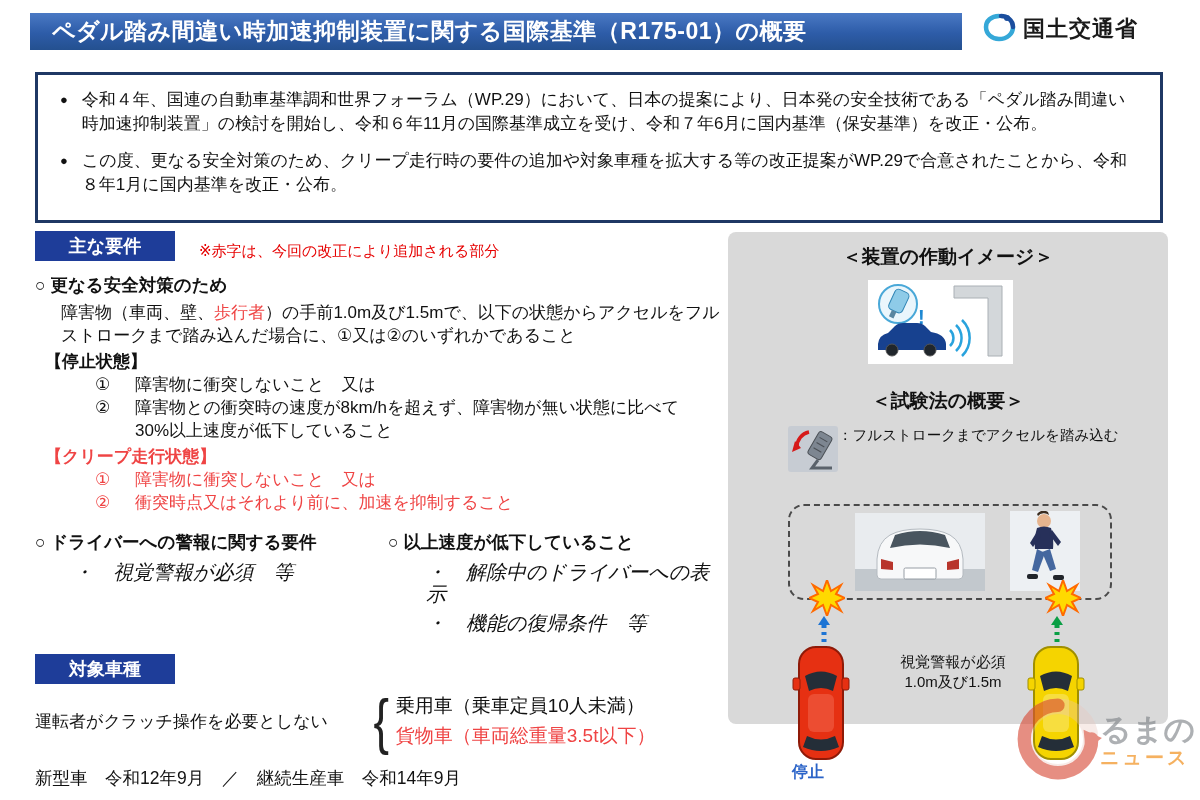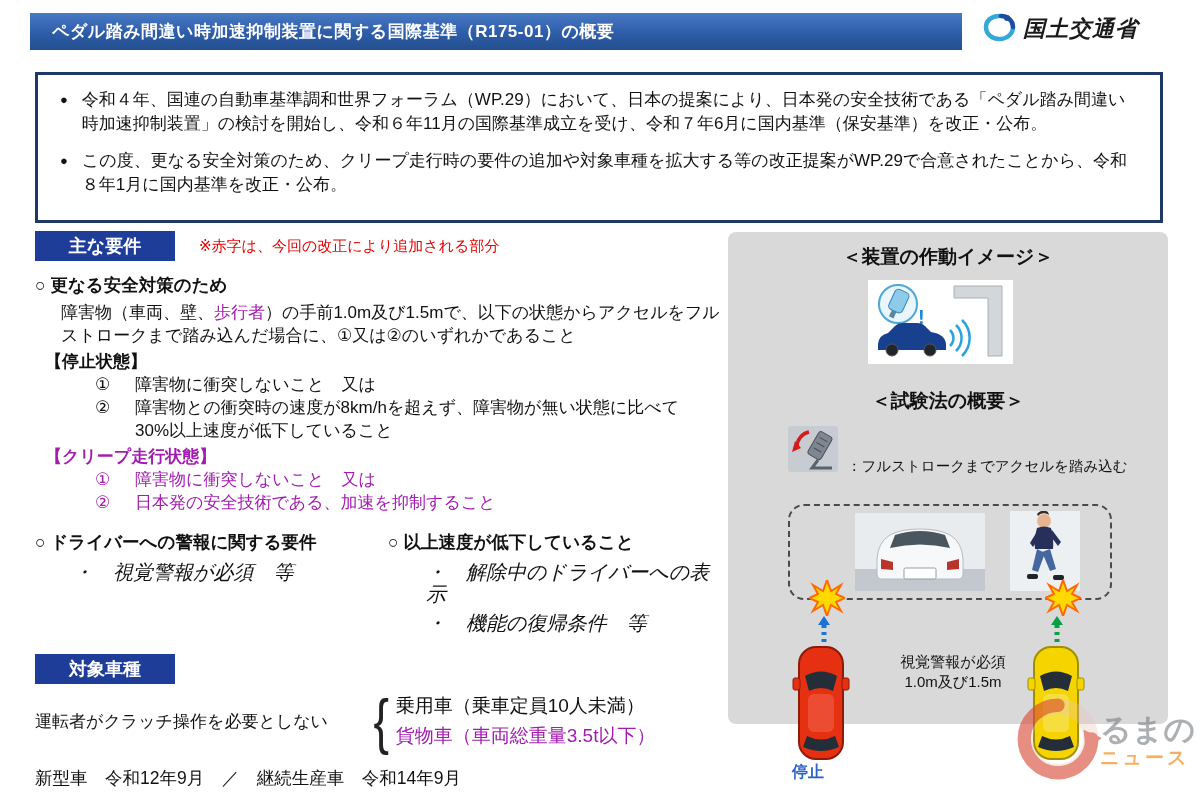--- a/index.html
+++ b/index.html
@@ -3,63 +3,63 @@
 <meta charset="utf-8">
 <style>
   html,body{margin:0;padding:0;}
   body{width:1200px;height:800px;position:relative;background:#fff;overflow:hidden;
        font-family:"Liberation Sans","DejaVu Sans",sans-serif;color:#111;}
 
   
   .title-bar{position:absolute;left:30px;top:13px;width:932px;height:37px;
     background:linear-gradient(180deg,#4a79c4 0%,#2d5ca8 55%,#24508f 100%);
     display:flex;align-items:center;padding-left:22px;box-sizing:border-box;}
-  .title-text{color:#fff;font-weight:bold;font-size:17px;letter-spacing:.5px;white-space:nowrap;}
-  .agency{position:absolute;left:982px;top:12px;display:flex;align-items:center;gap:7px;font-style:italic;}
+  .title-text{color:#fff;font-weight:bold;font-size:23px;letter-spacing:.5px;white-space:nowrap;}
+  .agency{position:absolute;left:982px;top:12px;display:flex;align-items:center;gap:7px;}
   .agency-name{font-size:22px;font-weight:bold;color:#1a1a1a;letter-spacing:1px;}
 
   
   .summary-box{position:absolute;left:35px;top:72px;width:1128px;height:151px;border:3px solid #1f3864;
     box-sizing:border-box;padding:13px 20px 0 22px;}
   .bullet-row{display:flex;margin-bottom:13px;}
   .bullet{font-size:13px;line-height:24px;margin-right:14px;flex:none;}
   .bullet-text{font-size:17px;line-height:24px;}
 
   
   .left-col{position:absolute;left:35px;top:231px;width:698px;}
-  .label-row{display:flex;align-items:center;}
+  .label-row{display:flex;align-items:flex-end;}
   .blue-label{display:inline-block;background:#1e3d99;color:#fff;font-weight:bold;font-size:18px;
     text-align:center;padding:3px 0;width:140px;box-sizing:border-box;}
   .red-note{color:#e60000;font-size:15px;margin-left:24px;}
   .h-bold{font-weight:bold;font-size:17.5px;margin-top:12px;}
   .para{margin:4px 0 0 26px;width:666px;font-size:17px;line-height:23px;}
   .sub-label{margin:3px 0 0 10px;font-size:17px;font-weight:bold;line-height:23px;}
   .num-item{display:flex;margin-left:60px;font-size:17px;line-height:23px;}
   .num-item .num{width:40px;flex:none;}
   .num-item .txt{width:560px;}
-  .red{color:#a21caf;}
+  .red{color:#ef4444;}
   .two-col{display:flex;margin-top:16px;}
   .two-col .col1{width:353px;}
   .two-col .col2{width:340px;}
   .two-col .h-bold{margin-top:0;}
   .li{margin:7px 0 0 38px;font-size:20px;line-height:22px;font-style:italic;}
   .mt-target{margin-top:20px;}
   .target-row{display:flex;align-items:center;margin-top:4px;}
   .cond{font-size:17px;width:332px;}
   .brace{font-size:62px;font-weight:300;color:#222;line-height:66px;transform:scaleX(.75);margin:0 4px;}
   .veh-col div{font-size:19px;line-height:30px;}
   .mt-app{margin-top:16px;}
   .app-text{margin-top:12px;font-size:17.5px;}
 
   
   .panel{position:absolute;left:728px;top:232px;width:440px;height:492px;background:#d9d9d9;border-radius:8px;}
   .panel-title{position:absolute;left:0;top:12px;width:100%;text-align:center;font-weight:bold;font-size:19px;color:#111;}
   .device-img{position:absolute;left:140px;top:48px;width:145px;height:84px;background:#fff;}
   .panel-title2{position:absolute;left:0;top:156px;width:100%;text-align:center;font-weight:bold;font-size:19px;color:#111;}
-  .pedal-row{position:absolute;left:60px;top:194px;display:flex;align-items:flex-end;gap:9px;}
+  .pedal-row{position:absolute;left:60px;top:194px;display:flex;align-items:flex-start;}
   .pedal-caption{font-size:14.5px;color:#111;}
   .test-area{position:absolute;left:60px;top:272px;width:324px;height:96px;border:2px dashed #4a4a4a;border-radius:16px;box-sizing:border-box;}
   .car-photo{position:absolute;left:65px;top:7px;width:130px;height:78px;}
   .ped-photo{position:absolute;left:220px;top:5px;width:70px;height:80px;}
   .burst{position:absolute;width:36px;height:36px;}
   .burst-l{left:81px;top:348px;}
   .burst-r{left:317px;top:348px;}
   .arrow{position:absolute;width:12px;height:30px;}
   .arrow-blue{left:90px;top:384px;}
   .arrow-green{left:323px;top:384px;}
@@ -123,21 +123,21 @@
       <span class="txt">障害物との衝突時の速度が8km/hを超えず、障害物が無い状態に比べて30%以上速度が低下していること</span>
     </div>
 
     <div class="sub-label red">【クリープ走行状態】</div>
     <div class="num-item red">
       <span class="num">①</span>
       <span class="txt">障害物に衝突しないこと　又は</span>
     </div>
     <div class="num-item red">
       <span class="num">②</span>
-      <span class="txt">日本発の安全技術である、加速を抑制すること</span>
+      <span class="txt">衝突時点又はそれより前に、加速を抑制すること</span>
     </div>
 
     <div class="two-col">
       <div class="col1">
         <div class="h-bold">○ ドライバーへの警報に関する要件</div>
         <div class="li">・　視覚警報が必須　等</div>
       </div>
       <div class="col2">
         <div class="h-bold">○ 以上速度が低下していること</div>
         <div class="li">・　解除中のドライバーへの表示</div>

